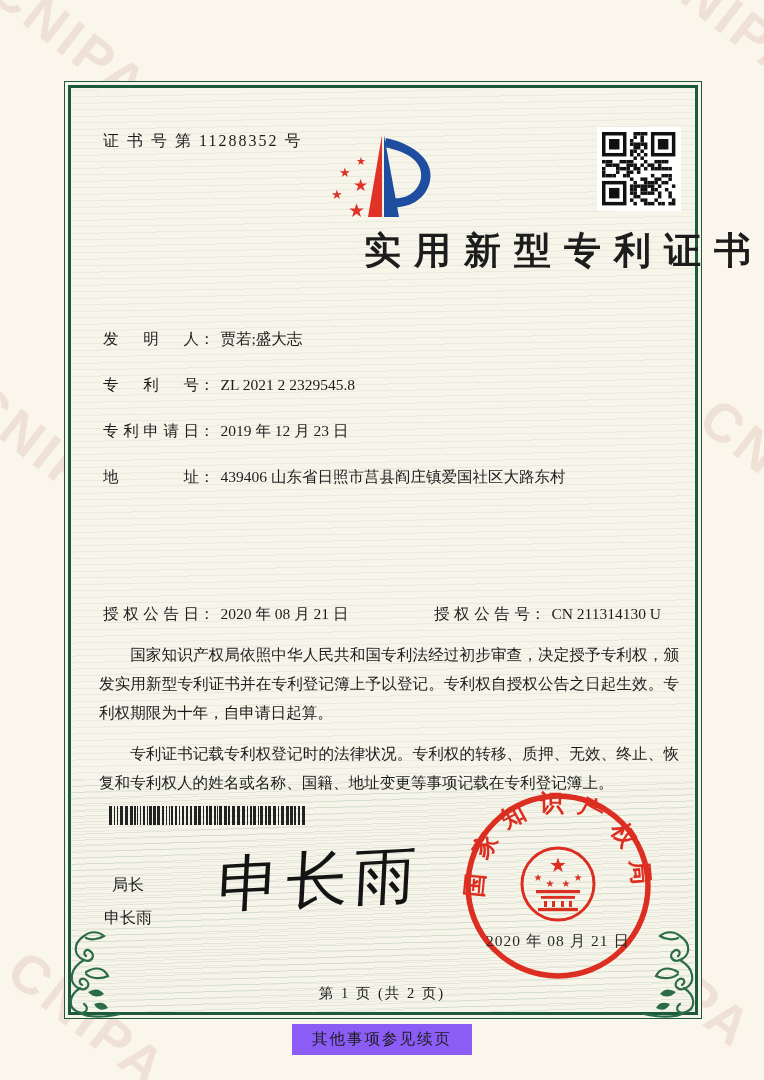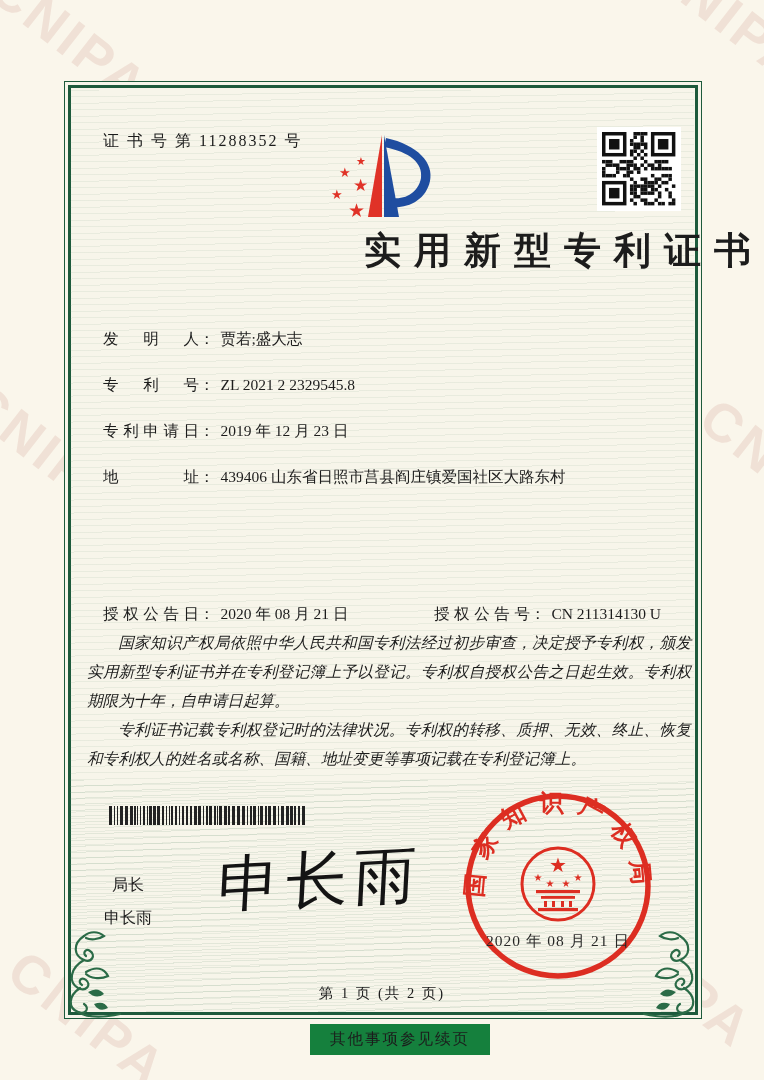--- a/index.html
+++ b/index.html
@@ -53,35 +53,35 @@
   .frow{line-height:25px;margin-bottom:21px;white-space:nowrap;}
   .flabel{display:inline-block;width:96px;text-align:justify;text-align-last:justify;vertical-align:top;}
   .fcolon{margin-right:6px;}
   .grant-row{position:absolute;left:103px;top:604px;font-size:15.5px;white-space:nowrap;}
   .grant-left{display:inline-block;width:327px;}
   .logo-red-fill{fill:var(--logo-red);} .logo-blue-fill{fill:var(--logo-blue);}
 
   
   .body-text{position:absolute;left:87px;top:628px;width:604px;font-size:15.6px;
       line-height:29px;text-align:justify;}
-  .body-text p{margin:0;text-indent:2em;font-style:italic;}
+  .body-text p{margin:12px;text-indent:2em;}
 
   
   .barcode{position:absolute;left:109px;top:806px;}
   .signer{position:absolute;left:104px;top:868px;font-size:16px;line-height:33px;
       font-family:"Liberation Sans","DejaVu Sans",sans-serif;text-align:center;}
   .signature{position:absolute;left:218px;top:838px;font-size:62px;letter-spacing:6px;
       transform:rotate(-3deg) skewX(-6deg);color:#141414;}
   .seal{position:absolute;left:458px;top:788px;width:200px;height:200px;opacity:.95;}
   .seal-stroke{stroke:var(--seal-red);fill:none;}
   .seal-fill{fill:var(--seal-red);}
   .seal text{font-family:"Liberation Serif","DejaVu Serif",serif;}
   .page-ind{position:absolute;left:0;width:100%;top:984px;text-align:center;font-size:14.5px;letter-spacing:2px;}
   .footnote{position:absolute;left:50%;transform:translateX(-50%);top:1024px;
-      background:#15803d;padding:5px 20px;font-size:15.5px;letter-spacing:2px;margin-left:18px;}
+      background:#8b5cf6;padding:5px 20px;font-size:15.5px;letter-spacing:2px;}
 </style>
 </head>
 <body>
 
 <div id="page">
 
   <span class="wm wm1">CNIPA</span>
   <span class="wm wm2">CNIPA</span>
   <span class="wm wm3">CNIPA</span>
   <span class="wm wm4">CNIPA</span>

